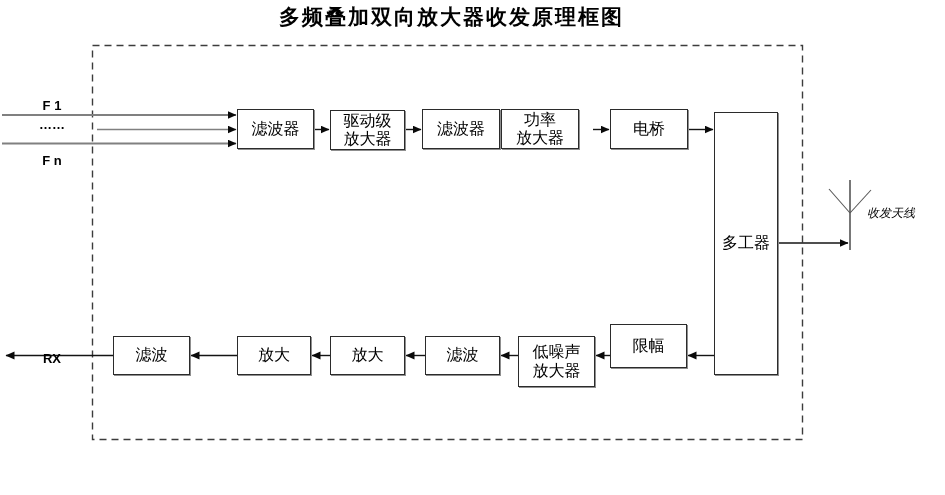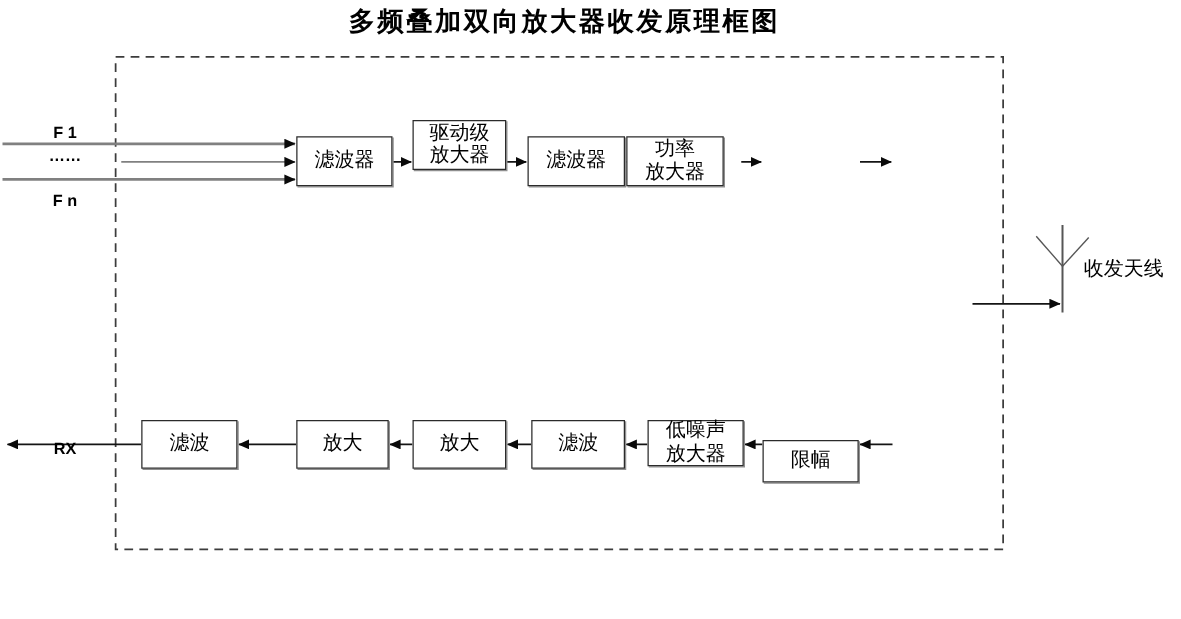--- a/index.html
+++ b/index.html
@@ -32,21 +32,21 @@
     display:flex;align-items:center;justify-content:center;
   }
   .block-label{
     font-size:16px;line-height:1.15;text-align:center;white-space:pre-line;
   }
   .io-label{
     position:absolute;width:48px;text-align:center;
     font-size:13px;font-weight:600;white-space:nowrap;
   }
   .antenna-label{
-    position:absolute;font-size:16px;white-space:nowrap;
+    position:absolute;font-size:12px;white-space:nowrap;font-style:italic;
   }
 </style>
 </head>
 <body>
 
 <div class="canvas">
 
   <div class="title">多频叠加双向放大器收发原理框图</div>
 
   <svg class="overlay" width="945" height="495" viewBox="0 0 945 495">
@@ -81,50 +81,56 @@
     <g>
       <line x1="850" y1="180" x2="850" y2="250" class="ant" stroke-width="1.6"></line>
       <line x1="850" y1="213" x2="829" y2="189" class="ant" stroke-width="1.1"></line>
       <line x1="850" y1="213" x2="871" y2="190" class="ant" stroke-width="1.1"></line>
     </g>
   </svg>
 
   <div class="block" style="left:237px;top:109px;width:77px;height:40px">
     <span class="block-label">滤波器</span>
   </div>
-  <div class="block" style="left:330px;top:96px;width:75px;height:40px">
+  <div class="block" style="left:330px;top:110px;width:75px;height:40px">
     <span class="block-label">驱动级
 放大器</span>
   </div>
   <div class="block" style="left:422px;top:109px;width:78px;height:40px">
     <span class="block-label">滤波器</span>
   </div>
   <div class="block" style="left:501px;top:109px;width:78px;height:40px">
     <span class="block-label">功率
 放大器</span>
   </div>
+  <div class="block" style="left:610px;top:109px;width:78px;height:40px">
+    <span class="block-label">电桥</span>
+  </div>
 
+  <div class="block" style="left:714px;top:112px;width:64px;height:263px">
+    <span class="block-label">多工器</span>
+  </div>
 
   <div class="block" style="left:113px;top:336px;width:77px;height:39px">
     <span class="block-label">滤波</span>
   </div>
   <div class="block" style="left:237px;top:336px;width:74px;height:39px">
     <span class="block-label">放大</span>
   </div>
   <div class="block" style="left:330px;top:336px;width:75px;height:39px">
     <span class="block-label">放大</span>
   </div>
   <div class="block" style="left:425px;top:336px;width:75px;height:39px">
     <span class="block-label">滤波</span>
   </div>
-  <div class="block" style="left:518px;top:336px;width:77px;height:37px">
+  <div class="block" style="left:518px;top:336px;width:77px;height:51px">
     <span class="block-label">低噪声
 放大器</span>
   </div>
-  <div class="block" style="left:610px;top:352px;width:77px;height:34px">
+  <div class="block" style="left:610px;top:324px;width:77px;height:44px">
     <span class="block-label">限幅</span>
   </div>
 
   <div class="io-label" style="left:28px;top:98px">F 1</div>
   <div class="io-label" style="left:28px;top:117px">……</div>
   <div class="io-label" style="left:28px;top:153px">F n</div>
   <div class="io-label" style="left:28px;top:351px">RX</div>
 
   <div class="antenna-label" style="left:867px;top:205px">收发天线</div>
 

